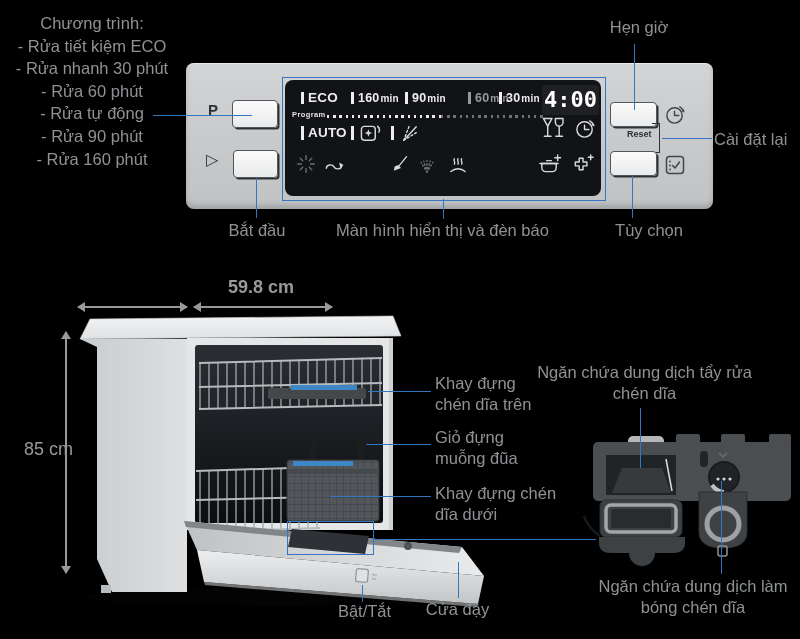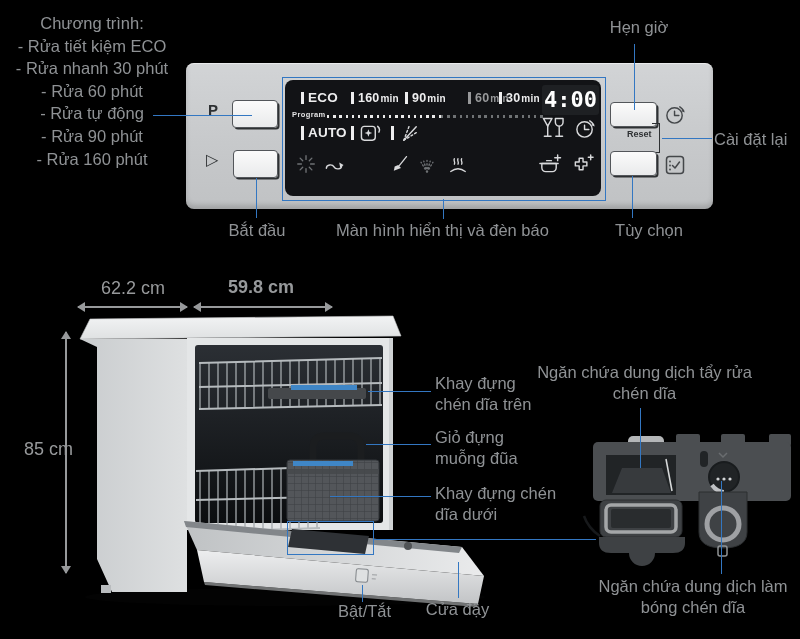--- a/index.html
+++ b/index.html
@@ -321,20 +321,19 @@
   <div class="lbl c" style="left:310px;top:220px;width:265px;">Màn hình hiển thị và đèn báo</div>
   <div class="lbl c" style="left:604px;top:220px;width:90px;">Tùy chọn</div>
   <div class="lbl" style="left:435px;top:373px;width:120px;">Khay đựng chén dĩa trên</div>
   <div class="lbl" style="left:435px;top:427px;width:110px;">Giỏ đựng muỗng đũa</div>
   <div class="lbl" style="left:435px;top:483px;width:125px;">Khay đựng chén dĩa dưới</div>
   <div class="lbl c" style="left:532px;top:362px;width:225px;">Ngăn chứa dung dịch tẩy rửa chén dĩa</div>
   <div class="lbl c" style="left:582px;top:576px;width:222px;">Ngăn chứa dung dịch làm bóng chén dĩa</div>
   <div class="lbl c" style="left:322px;top:601px;width:85px;">Bật/Tắt</div>
   <div class="lbl c" style="left:415px;top:599px;width:85px;">Cửa đậy</div>
 
-  <div class="lbl dimtxt c" style="left:83px;top:278px;width:100px;">62.2 cm</div>
   <div class="lbl dimtxt c" style="left:205px;top:277px;width:112px;font-weight:bold;">59.8 cm</div>
   <div class="lbl dimtxt" style="left:24px;top:439px;white-space:nowrap;">85 cm</div>
   <div class="harrow" style="left:78px;top:306px;width:109px;"></div>
   <div class="harrow" style="left:194px;top:306px;width:138px;"></div>
   <div class="varrow" style="left:65px;top:332px;height:241px;"></div>
 
 </div>
 
 </body></html>

